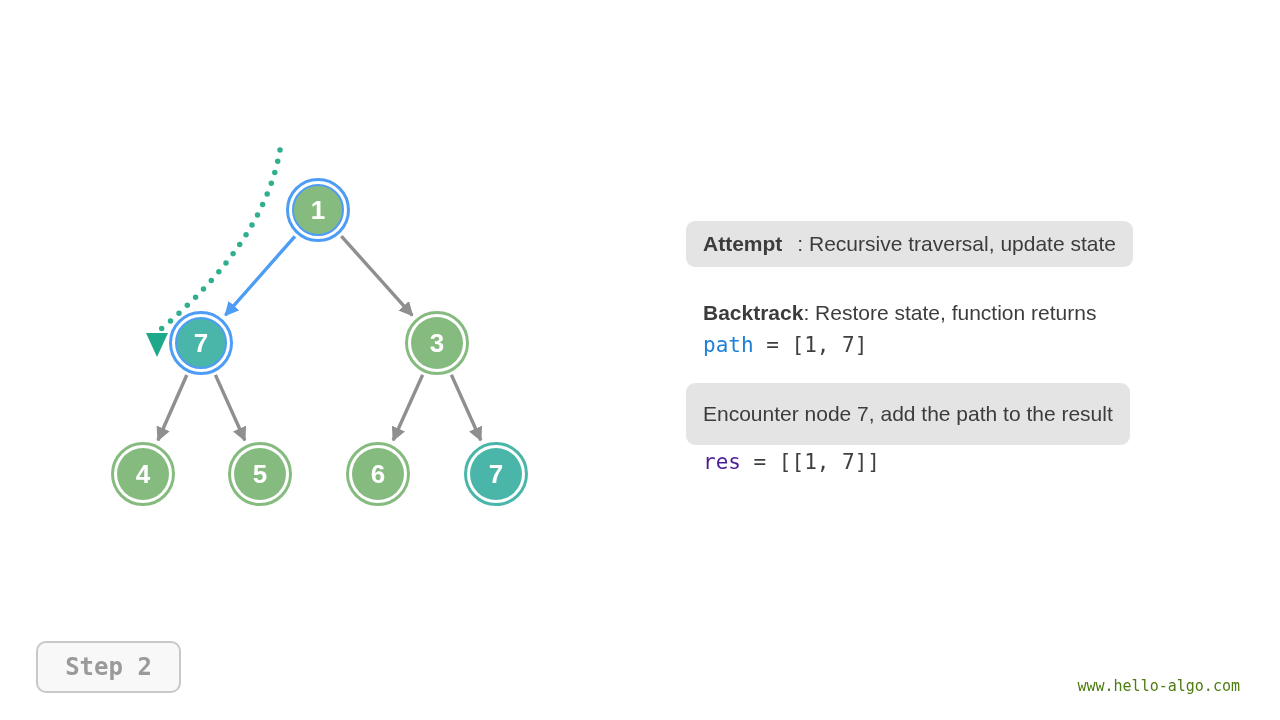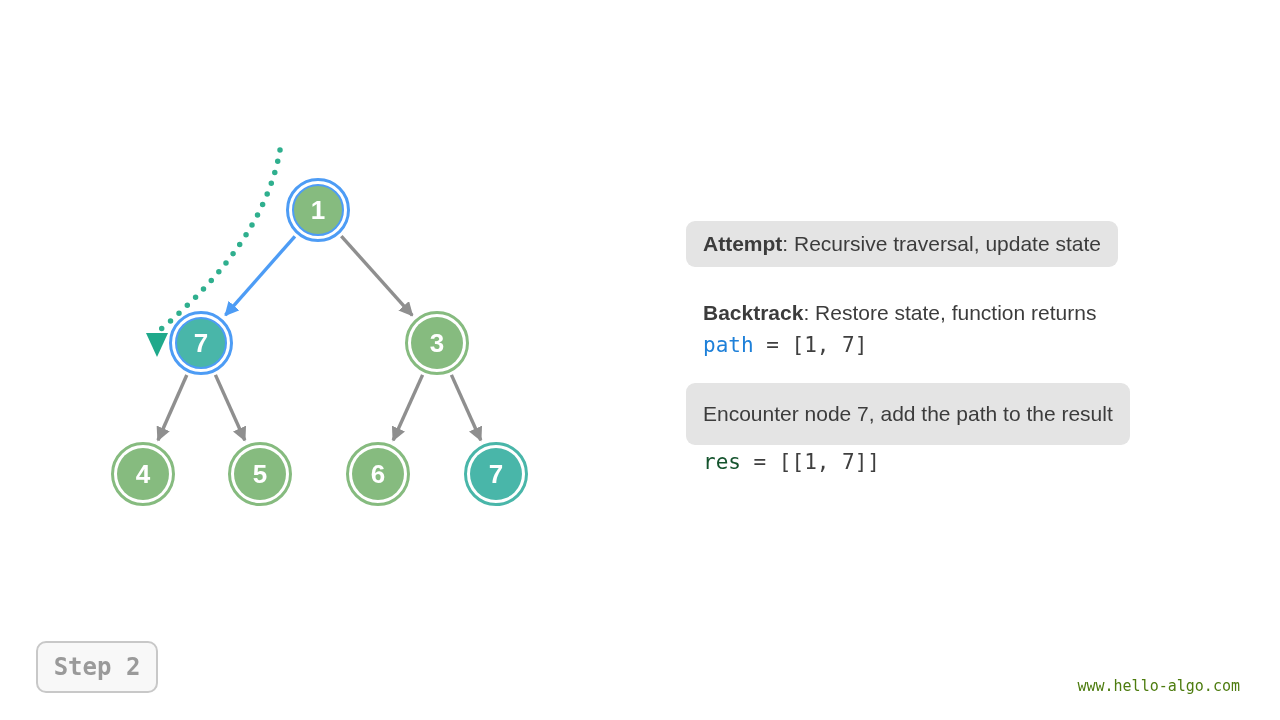--- a/index.html
+++ b/index.html
@@ -54,52 +54,53 @@
     height: 46px;
     background: #e4e4e4;
     border-radius: 9px;
     display: inline-flex;
     align-items: center;
     padding: 0 17px;
     font-size: 21px;
     color: #3c3c3c;
     white-space: pre;
     z-index: 2;
+    gap: 15px;
   }
   .plain-line {
     position: absolute;
     font-size: 21px;
     color: #3c3c3c;
     white-space: pre;
     z-index: 2;
   }
   .code-line {
     position: absolute;
     font-family: "DejaVu Sans Mono", "Liberation Mono", monospace;
     font-size: 21px;
     color: #3f3f3f;
     white-space: pre;
     z-index: 2;
   }
   .code-line .var { font-weight: normal; }
   .var-blue { color: #1e80d9; }
-  .var-teal { color: #14532d; margin-top: 48px; }
+  .var-teal { color: #4c1d95; margin-top: 48px; }
   b.lbl { font-weight: bold; color: #3c3c3c; }
 
   .box-attempt   { left: 686px; top: 221px; }
   .line-backtrack{ left: 703px; top: 283px; margin-top: 18px; }
   .line-path     { left: 703px; top: 333px; }
   .box-encounter { left: 686px; top: 383px; height: 62px; }
   .line-res      { left: 703px; top: 450px; }
 
   
   .step-badge {
     position: absolute;
     left: 36px; top: 641px;
-    width: 122px; height: 52px;
+    width: 145px; height: 52px;
     background: #f8f8f8;
     border: 2px solid #c8c8c8;
     border-radius: 10px;
     display: flex; align-items: center; justify-content: center;
     font-family: "DejaVu Sans Mono", "Liberation Mono", monospace;
     font-size: 24px;
     font-weight: bold;
     color: #9a9a9a;
     z-index: 2;
   }

